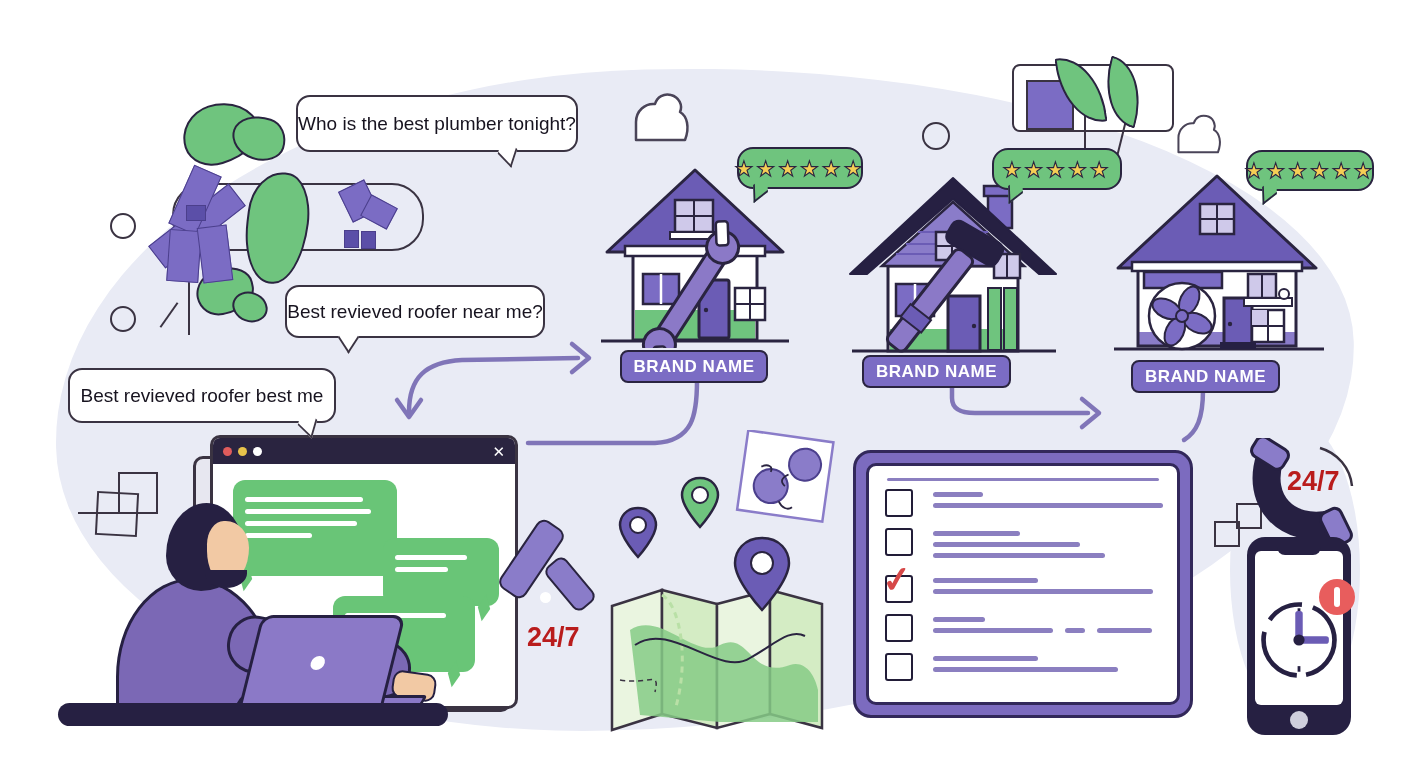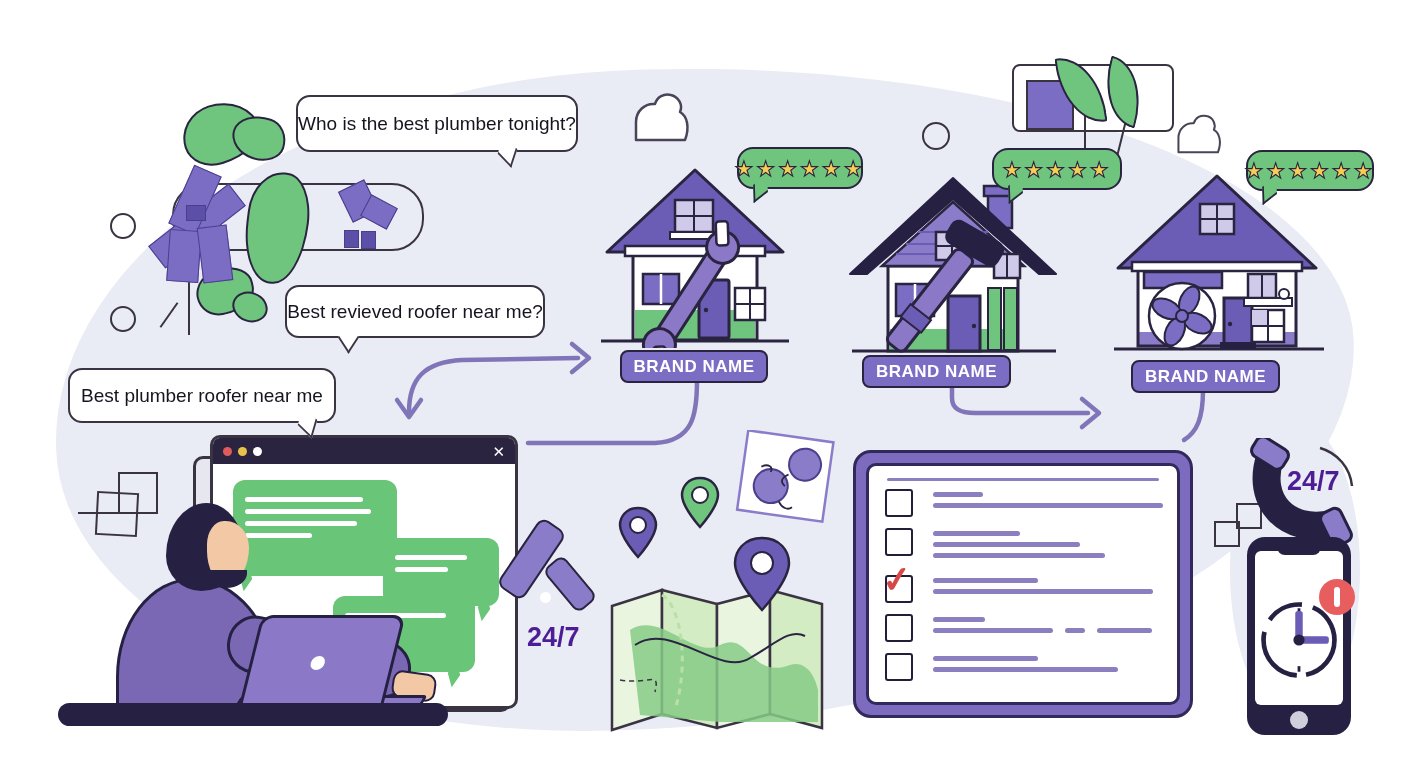--- a/index.html
+++ b/index.html
@@ -57,21 +57,21 @@
   .cl-lines{margin-left:20px;padding-top:3px;}
   .cl-lineRow{display:flex;gap:12px;margin-bottom:6px;}
   .cl-seg{height:5px;background:#8b7fc0;border-radius:3px;}
   
   .phone{left:1247px;top:537px;width:104px;height:198px;background:#262042;border-radius:18px;z-index:6;}
   .phone .screen{position:absolute;left:8px;top:14px;right:8px;bottom:30px;background:#fff;border-radius:6px;}
   .phone .notch{position:absolute;left:30px;top:6px;width:44px;height:12px;background:#262042;border-radius:0 0 8px 8px;}
   .phone .home{position:absolute;left:43px;bottom:6px;width:18px;height:18px;background:#cfcfdc;border-radius:50%;}
   .badge{position:absolute;right:-4px;top:42px;width:36px;height:36px;background:#e85d5d;border-radius:50%;z-index:7;}
   .badge::after{content:"";position:absolute;left:15px;top:8px;width:6px;height:20px;background:#fff;border-radius:3px;}
-  .hours{font-size:27px;font-weight:bold;color:#4c1d95;z-index:6;}
+  .hours{font-size:27px;font-weight:bold;color:#b91c1c;z-index:6;}
   
   .band1{left:516px;top:518px;width:27px;height:78px;background:#8a7cc9;border:2.5px solid #2a2440;border-radius:9px;transform:rotate(34deg);z-index:6;}
   .band2{left:557px;top:556px;width:22px;height:52px;background:#8a7cc9;border:2.5px solid #2a2440;border-radius:8px;transform:rotate(-40deg);z-index:6;}
   .banddot{left:540px;top:592px;width:11px;height:11px;background:#fff;border-radius:50%;z-index:7;}
   
   .sq{border:2.2px solid #3a3342;background:transparent;z-index:5;}
   .circ{border:2.5px solid #3a3342;border-radius:50%;background:transparent;z-index:5;}
   .blob{background:#6fc47e;border:2px solid #2a2440;z-index:4;}
   .pshape{background:#7b6cc4;border:1.5px solid #4b3f8c;z-index:4;}
   .thinline{background:#3a3342;z-index:3;}
@@ -129,21 +129,21 @@
 
   <div class="abs bubble" style="left:296px;top:95px;width:278px;height:53px;">
     <span>Who is the best plumber tonight?</span>
     <span class="qtail" style="left:200px;transform:rotate(32deg) skew(14deg,14deg);"></span>
   </div>
   <div class="abs bubble" style="left:285px;top:285px;width:256px;height:49px;">
     <span>Best revieved roofer near me?</span>
     <span class="qtail" style="left:52px;"></span>
   </div>
   <div class="abs bubble" style="left:68px;top:368px;width:264px;height:51px;">
-    <span>Best plumber roofer near me</span>
+    <span>Best revieved roofer best me</span>
     <span class="qtail" style="left:228px;transform:rotate(30deg) skew(14deg,14deg);"></span>
   </div>
 
   <svg class="abs" style="left:0;top:0;z-index:5;pointer-events:none;" width="1408" height="768">
     <g fill="none" stroke="#8075b8" stroke-width="4.5" stroke-linecap="round" stroke-linejoin="round">
       <path d="M409,412 C409,378 425,362 462,360 L578,358"></path>
       <polyline points="397,400 409,417 421,400"></polyline>
       <polyline points="572,344 589,358 572,372"></polyline>
       <path d="M697,381 C697,415 693,441 655,443 L528,443"></path>
       <path d="M952,384 L952,398 C952,410 962,413 975,413 L1088,413"></path>

